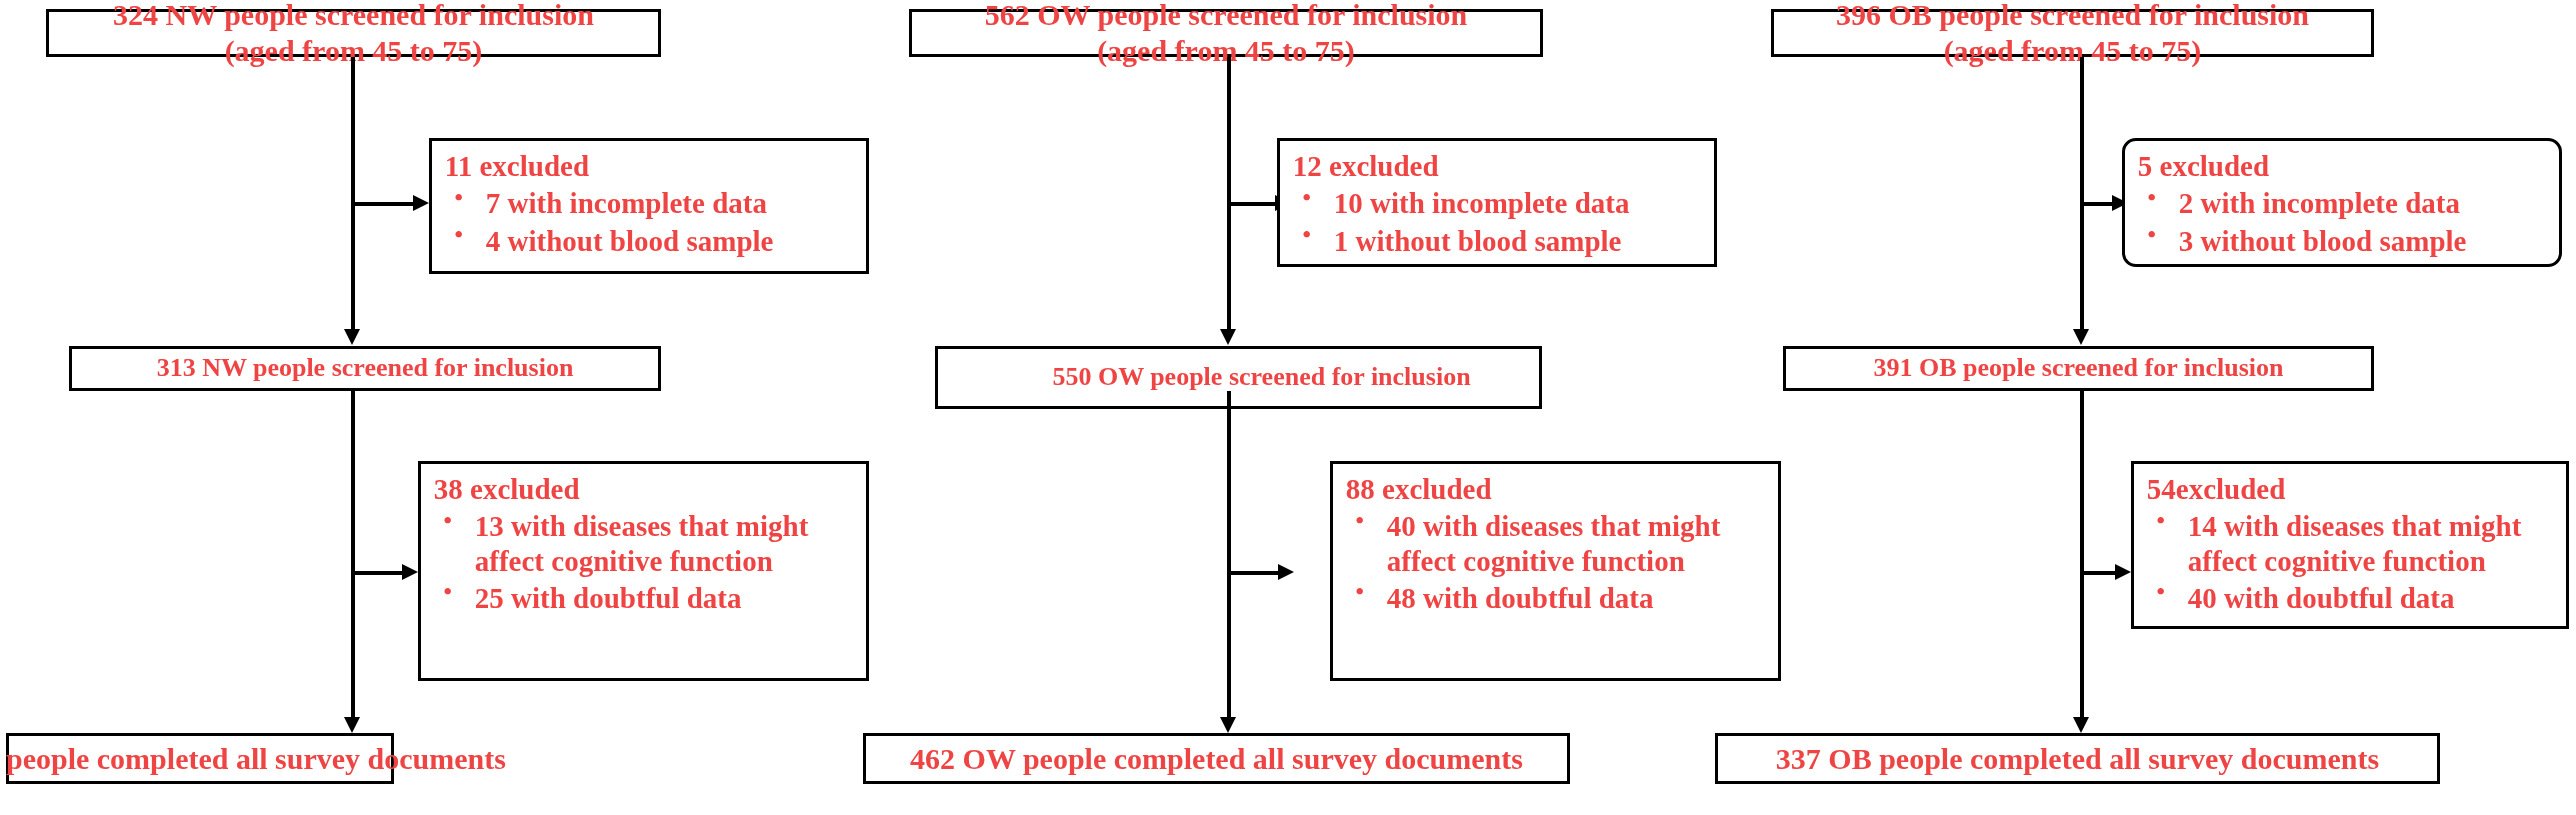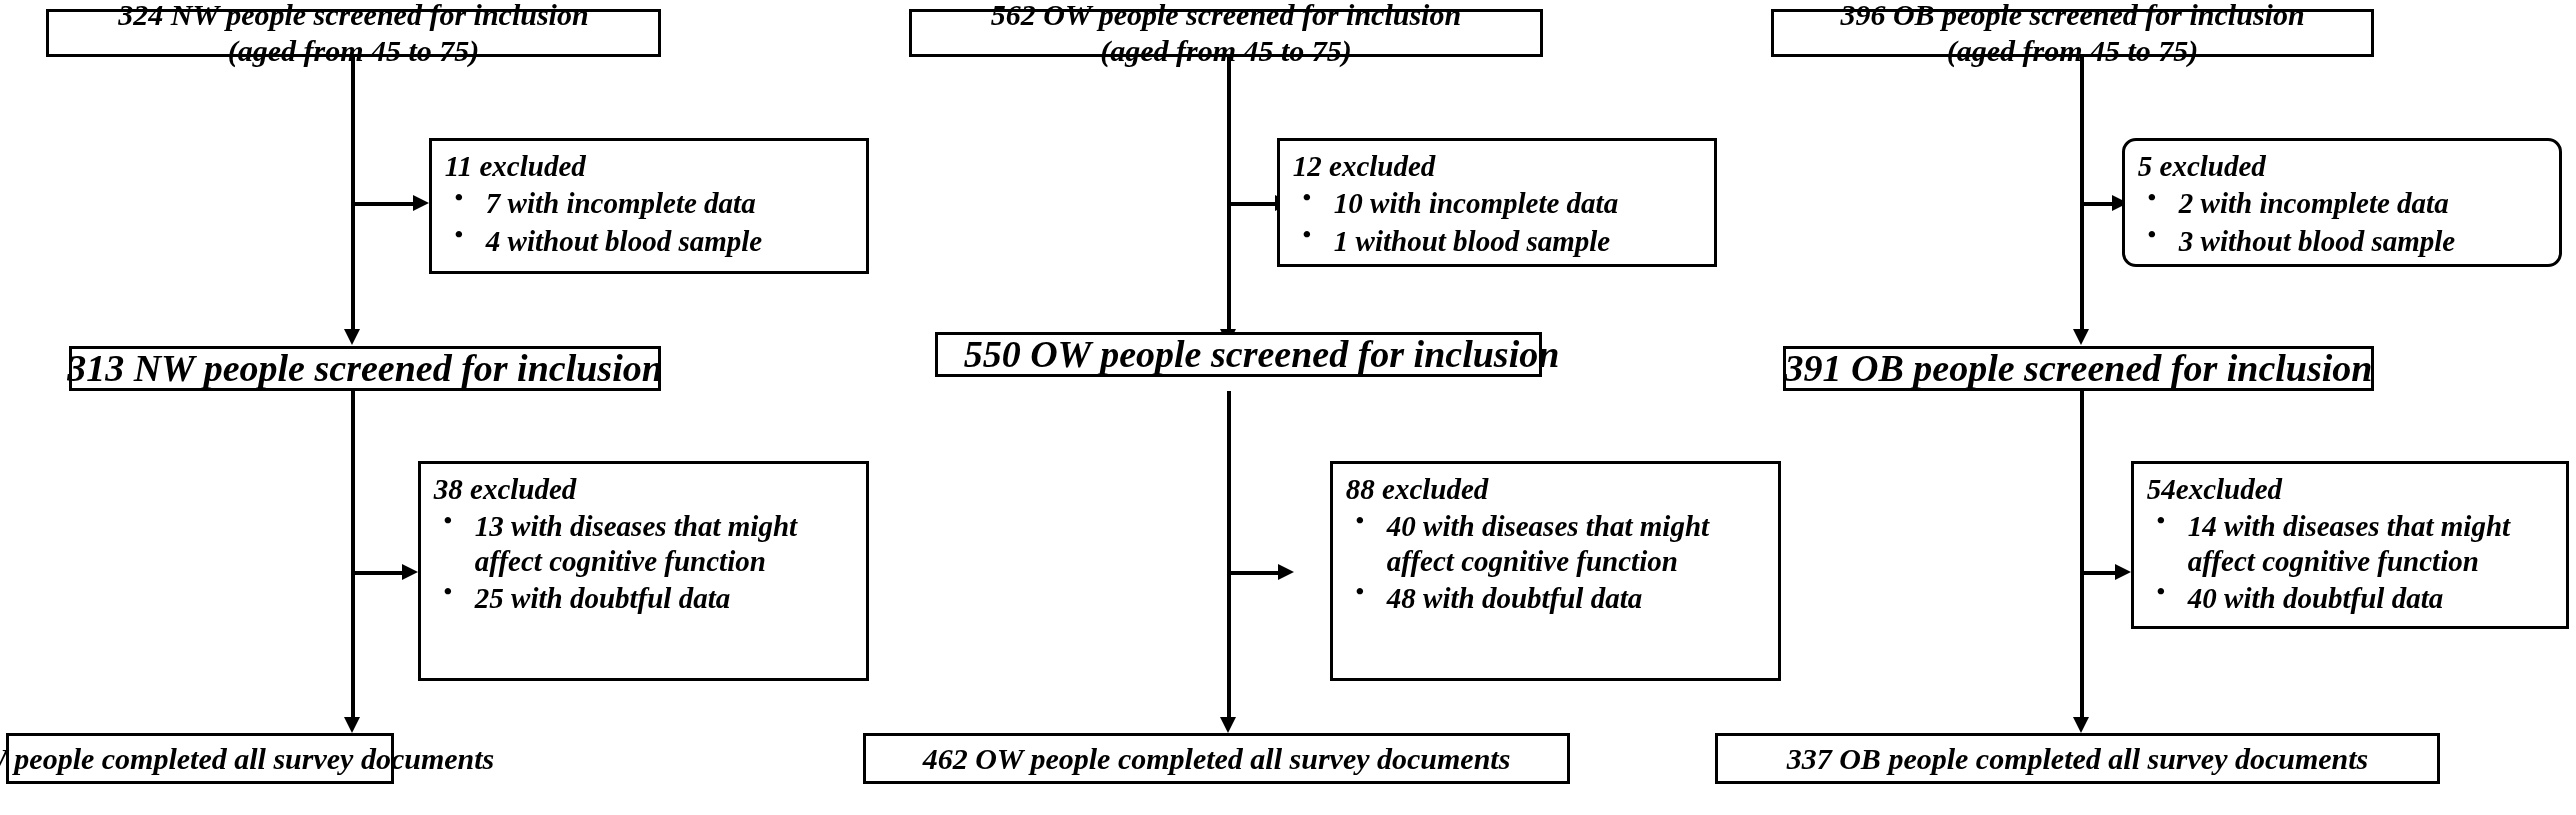--- a/index.html
+++ b/index.html
@@ -15,24 +15,23 @@
     font-family: "Liberation Serif", "DejaVu Serif", serif;
     overflow: hidden;
   }
 
   
   .node {
     position: absolute;
     box-sizing: border-box;
     border: 3.2px solid #000000;
     background: #ffffff;
-    color: #000000;
+    color: #ef4444;
     font-weight: bold;
     line-height: 1.18;
-    font-style: italic;
   }
   .node.center {
     display: flex;
     align-items: center;
     justify-content: center;
     text-align: center;
   }
   .node.left {
     padding: 8px 0 8px 12.8px;
   }
@@ -89,21 +88,21 @@
     position: absolute;
     width: 0;
     height: 0;
     border-top: 8.8px solid transparent;
     border-bottom: 8.8px solid transparent;
     border-left: 16px solid #000000;
   }
 
   
   .fs-top    { font-size: 30px; }
-  .fs-mid    { font-size: 38px; }
+  .fs-mid    { font-size: 26px; }
   .fs-bottom { font-size: 30px; }
   .fs-excl   { font-size: 29px; }
 </style>
 </head>
 <body>
 
 <div id="page">
 
   <div class="node center fs-top" style="left:46px; top:8.8px; width:615px; height:48px;">
     <div>
@@ -180,21 +179,21 @@
         <span class="bullet">•</span>
         <span>10 with incomplete data</span>
       </li>
       <li>
         <span class="bullet">•</span>
         <span>1 without blood sample</span>
       </li>
     </ul>
   </div>
 
-  <div class="node center fs-mid" style="left:935px; top:332px; width:607px; height:45px;padding-left:46px;">
+  <div class="node center fs-mid" style="left:935px; top:346px; width:607px; height:63px;padding-left:46px;">
     <span class="title-line">550 OW people screened for inclusion</span>
   </div>
 
   <div class="vline" style="left:1227px; top:391px; height:328px;"></div>
   <div class="arrow-down" style="left:1220px; top:717px;"></div>
 
   <div class="hline" style="left:1227px; top:571px; width:59px;"></div>
   <div class="arrow-right" style="left:1278px; top:564px;"></div>
 
   <div class="node left fs-excl" style="left:1294px; top:461px; width:451px; height:220px;margin-left:36px;">

